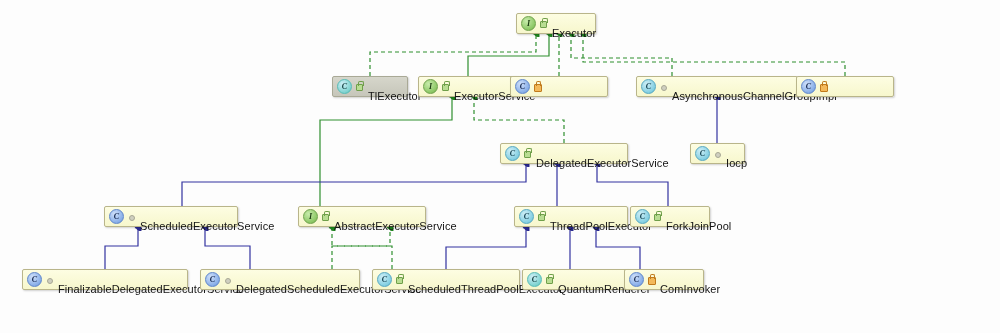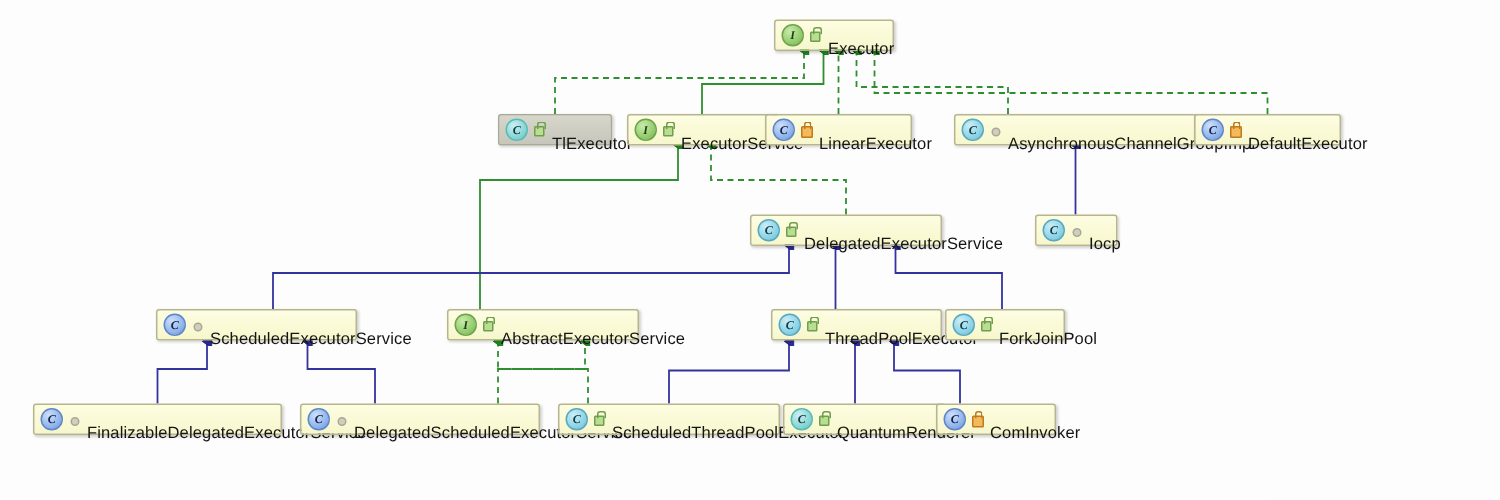--- a/index.html
+++ b/index.html
@@ -194,31 +194,29 @@
         <span class="node-label">TlExecutor</span>
       </div>
       <div class="uml-node" style="left: 418px; top: 76px; width: 100px;">
         <span class="kind-icon kind-interface">I</span>
         <span class="vis-icon vis-public"></span>
         <span class="node-label">ExecutorService</span>
       </div>
       <div class="uml-node" style="left: 510px; top: 76px; width: 98px;">
         <span class="kind-icon kind-class-blue">C</span>
         <span class="vis-icon vis-private"></span>
-        <span class="node-label">LinearExecutor</span>
       </div>
       <div class="uml-node" style="left: 636px; top: 76px; width: 162px;">
         <span class="kind-icon kind-class">C</span>
         <span class="vis-icon vis-package"></span>
         <span class="node-label">AsynchronousChannelGroupImpl</span>
       </div>
       <div class="uml-node" style="left: 796px; top: 76px; width: 98px;">
         <span class="kind-icon kind-class-blue">C</span>
         <span class="vis-icon vis-private"></span>
-        <span class="node-label">DefaultExecutor</span>
       </div>
       <div class="uml-node" style="left: 500px; top: 143px; width: 128px;">
         <span class="kind-icon kind-class">C</span>
         <span class="vis-icon vis-public"></span>
         <span class="node-label">DelegatedExecutorService</span>
       </div>
       <div class="uml-node" style="left: 690px; top: 143px; width: 55px;">
         <span class="kind-icon kind-class">C</span>
         <span class="vis-icon vis-package"></span>
         <span class="node-label">Iocp</span>

